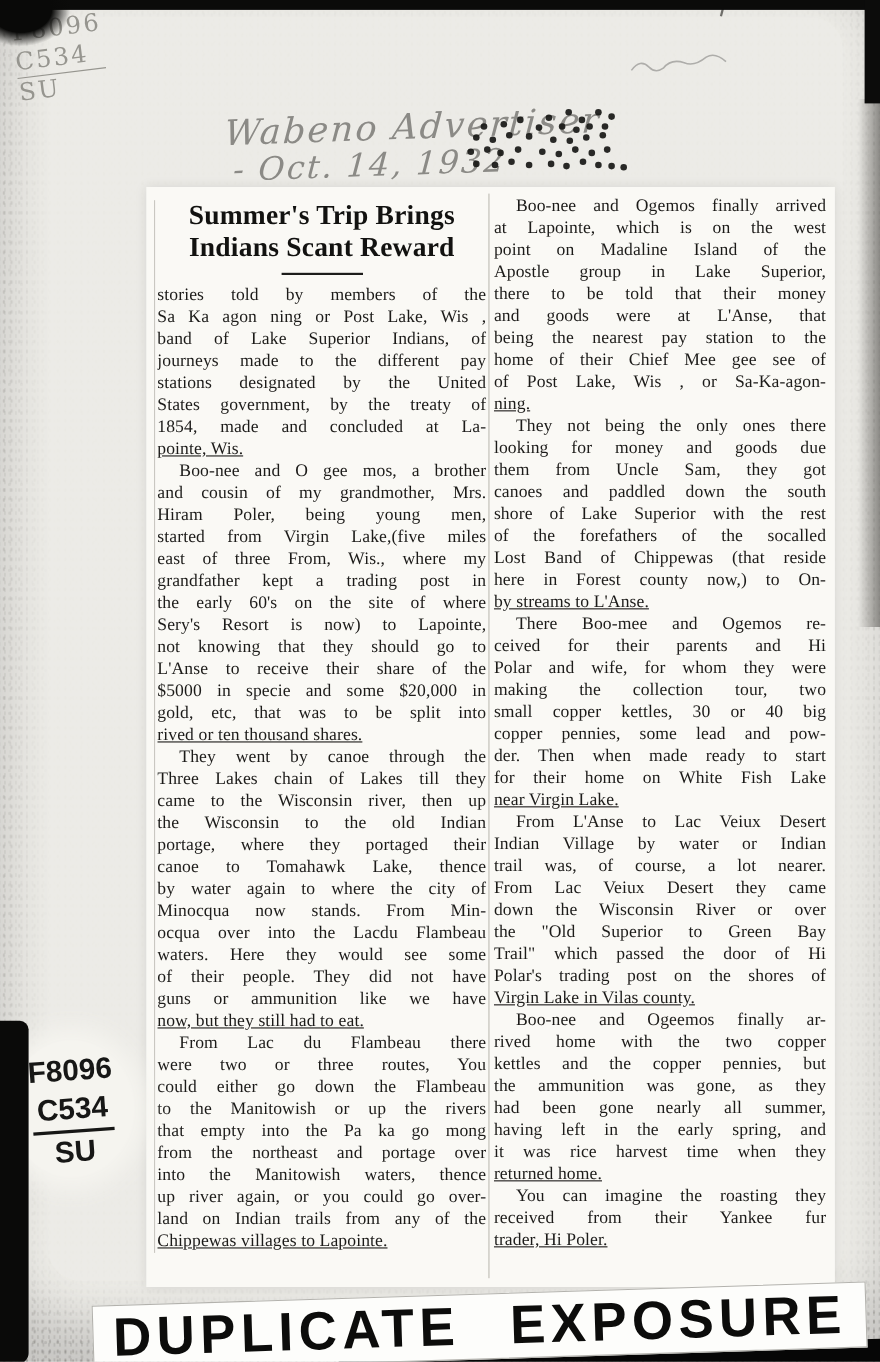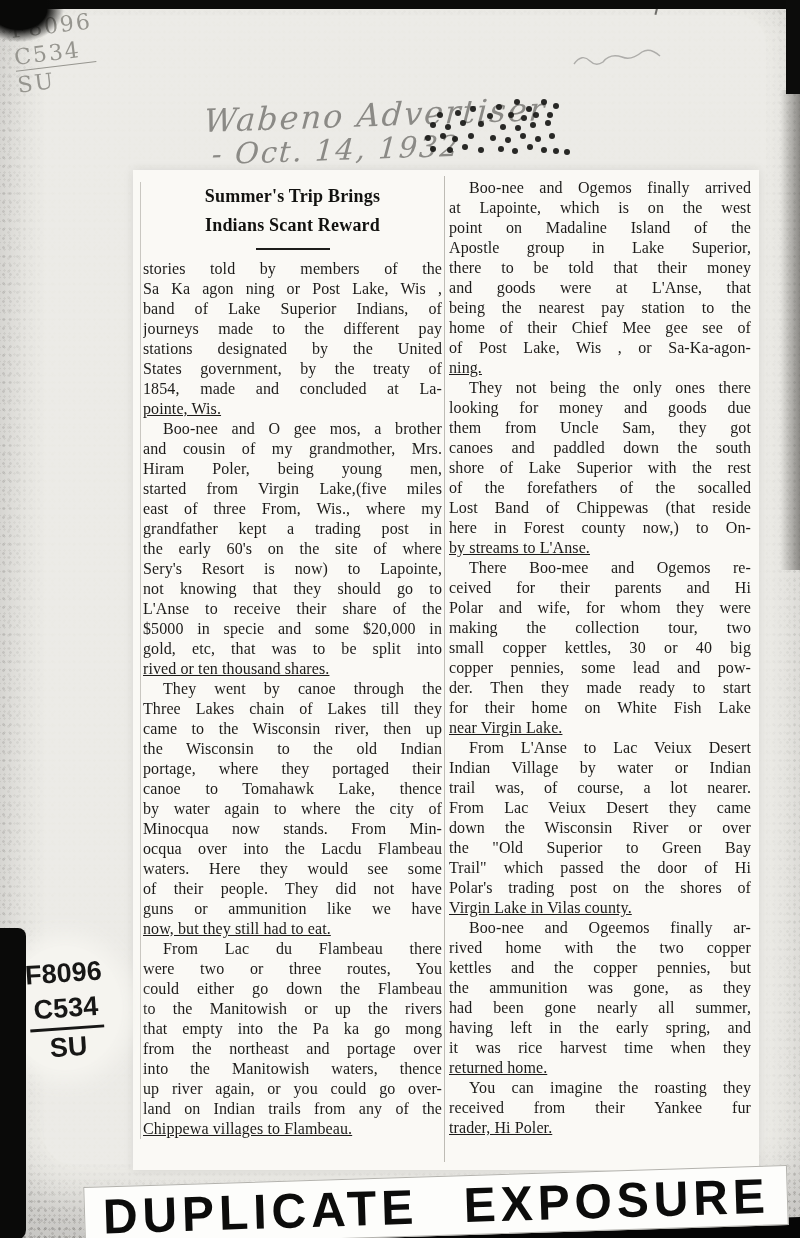--- a/index.html
+++ b/index.html
@@ -26,21 +26,21 @@
     border-radius:0 8px 10px 0;}
   .wedge-bottom{position:absolute;left:308px;top:1224px;width:520px;height:26px;background:#060606;
     transform:rotate(-1.7deg);z-index:4;}
   
   .clipping{position:absolute;left:133px;top:170px;width:626px;height:1000px;background:#faf9f5;z-index:2;
     box-shadow:0 0 10px rgba(40,40,36,.10);}
   .col{position:absolute;color:#1c1b19;font-size:16px;letter-spacing:.1px;}
   .col-left{left:7px;top:12px;width:299px;border-left:1px solid #c9c7c1;padding-left:2px;}
   .col-right{left:316px;top:8px;width:302px;}
   .divider{position:absolute;left:311px;top:6px;width:1px;height:986px;background:#bdbbb4;}
-  .headline{font-weight:bold;font-size:18px;line-height:29px;text-align:center;color:#121210;
+  .headline{font-weight:bold;font-size:25px;line-height:29px;text-align:center;color:#121210;
     letter-spacing:.2px;}
   .head-rule{width:74px;height:2px;background:#1d1d1b;margin:8px auto 9px auto;}
   .ln{height:20px;line-height:20px;overflow:hidden;text-align:justify;text-align-last:justify;text-justify:inter-word;}
   .ln.lastln{text-align-last:left;text-decoration:underline;}
   .ln.first{padding-left:20px;}
   
   .hand{position:absolute;z-index:3;color:#8b8a86;font-style:italic;font-family:"DejaVu Serif",serif;}
   .hand1{left:204px;top:96px;font-size:32px;letter-spacing:2px;transform:rotate(-2deg) skewX(-6deg);}
   .hand2{left:212px;top:133px;font-size:29px;letter-spacing:2px;transform:rotate(-2deg) skewX(-6deg);}
   .squiggle{position:absolute;left:572px;top:44px;z-index:3;}
@@ -175,21 +175,21 @@
           <div class="ln lastln">now, but they still had to eat.</div>
           <div class="ln first">From Lac du Flambeau there</div>
           <div class="ln">were two or three routes, You</div>
           <div class="ln">could either go down the Flambeau</div>
           <div class="ln">to the Manitowish or up the rivers</div>
           <div class="ln">that empty into the Pa ka go mong</div>
           <div class="ln">from the northeast and portage over</div>
           <div class="ln">into the Manitowish waters, thence</div>
           <div class="ln">up river again, or you could go over-</div>
           <div class="ln">land on Indian trails from any of the</div>
-          <div class="ln lastln">Chippewa villages to Flambeau.</div>
+          <div class="ln lastln">Chippewas villages to Lapointe.</div>
         </div>
     </div>
     <div class="divider"></div>
     <div class="col col-right">
       <div id="right-lines">
           <div class="ln first">Boo-nee and Ogemos finally arrived</div>
           <div class="ln">at Lapointe, which is on the west</div>
           <div class="ln">point on Madaline Island of the</div>
           <div class="ln">Apostle group in Lake Superior,</div>
           <div class="ln">there to be told that their money</div>
@@ -206,21 +206,21 @@
           <div class="ln">of the forefathers of the socalled</div>
           <div class="ln">Lost Band of Chippewas (that reside</div>
           <div class="ln">here in Forest county now,) to On-</div>
           <div class="ln lastln">by streams to L'Anse.</div>
           <div class="ln first">There Boo-mee and Ogemos re-</div>
           <div class="ln">ceived for their parents and Hi</div>
           <div class="ln">Polar and wife, for whom they were</div>
           <div class="ln">making the collection tour, two</div>
           <div class="ln">small copper kettles, 30 or 40 big</div>
           <div class="ln">copper pennies, some lead and pow-</div>
-          <div class="ln">der.  Then they made ready to start</div>
+          <div class="ln">der.  Then when made ready to start</div>
           <div class="ln">for their home on White Fish Lake</div>
           <div class="ln lastln">near Virgin Lake.</div>
           <div class="ln first">From L'Anse to Lac Veiux Desert</div>
           <div class="ln">Indian Village by water or Indian</div>
           <div class="ln">trail was, of course, a lot nearer.</div>
           <div class="ln">From Lac Veiux Desert they came</div>
           <div class="ln">down the Wisconsin River or over</div>
           <div class="ln">the "Old Superior to Green Bay</div>
           <div class="ln">Trail" which passed the door of Hi</div>
           <div class="ln">Polar's trading post on the shores of</div>

